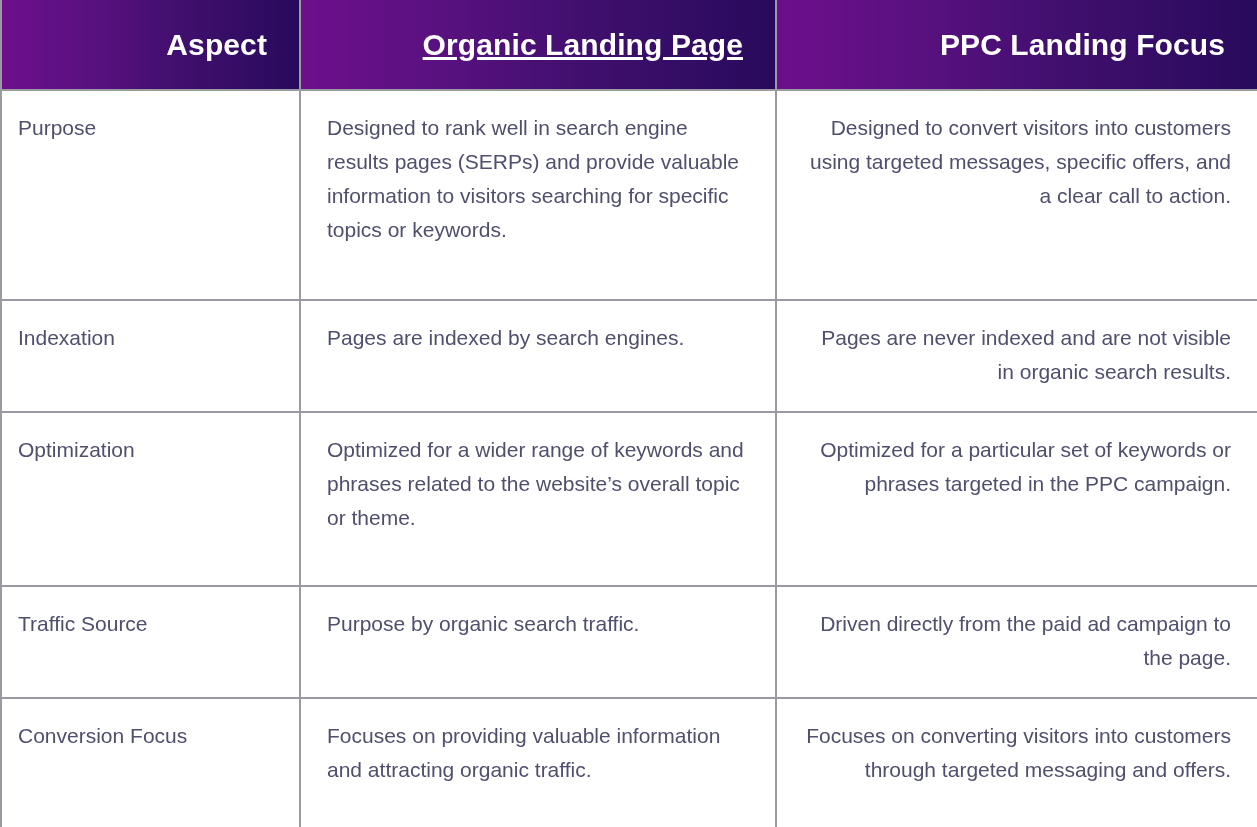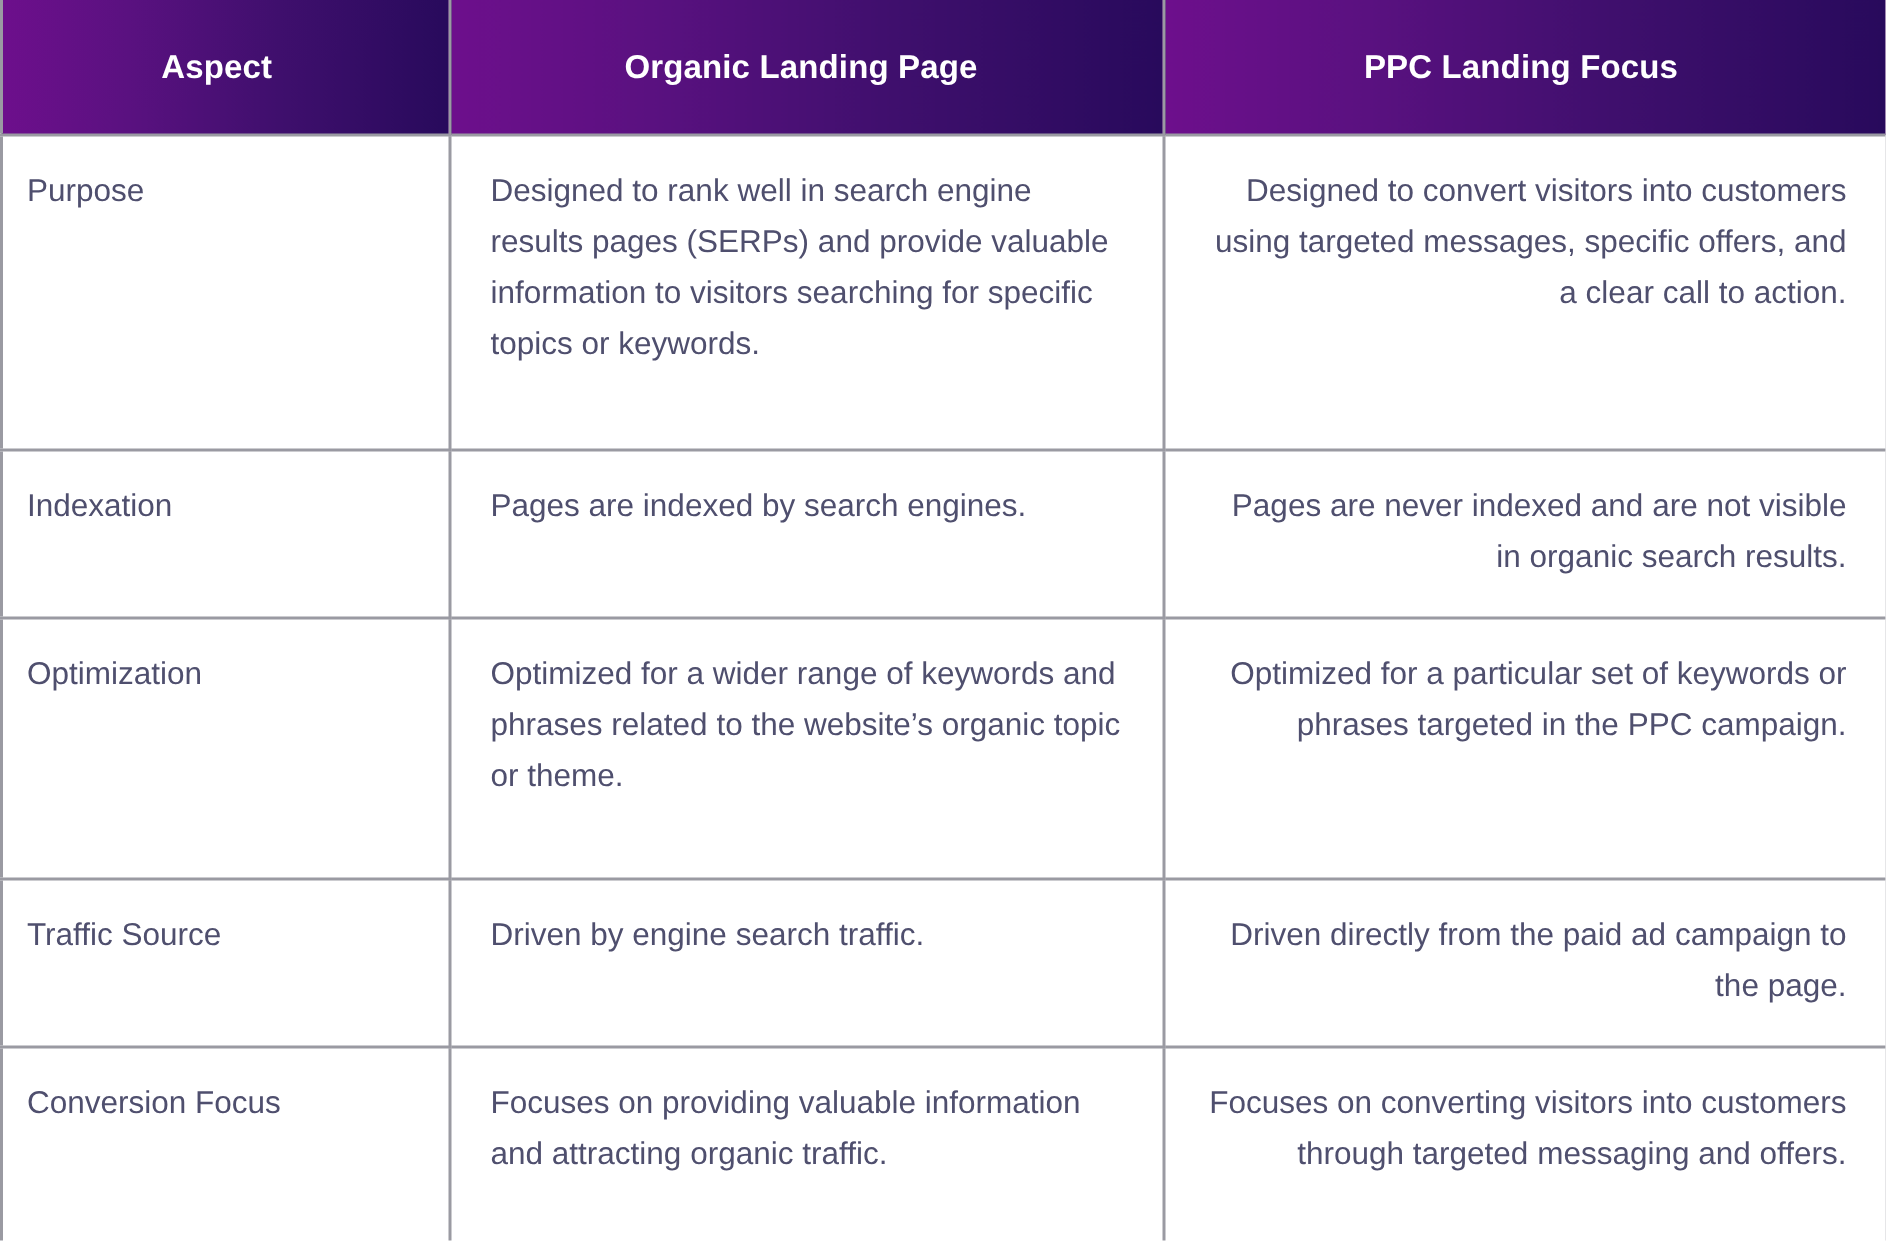--- a/index.html
+++ b/index.html
@@ -34,34 +34,34 @@
   col.col-organic { width: 476px; }
   col.col-ppc     { width: 482px; }
 
   
   thead tr { height: 90px; }
 
   th.header-cell {
     height: 90px;
     padding: 0 32px;
     margin: 0;
-    text-align: center;
+    text-align: right;
     vertical-align: middle;
     color: #ffffff;
-    font-size: 22px;
+    font-size: 30px;
     font-weight: 700;
     letter-spacing: 0.1px;
     background-image: linear-gradient(90deg, #6d0f8c 0%, #5a1180 28%, #3f0f6d 62%, #280a5c 100%);
     border-right: 2px solid #9a9aa2;
     border-bottom: 2px solid #9a9aa2;
     box-sizing: border-box;
     white-space: nowrap;
   }
   th.header-cell.col-1 { padding-left: 20px; }
-  th.header-cell.col-2 { padding-left: 24px; }
+  th.header-cell.col-2 { padding-left: 24px; text-decoration: underline; }
   th.header-cell.col-3 { padding-left: 26px; }
   th.header-cell.last  { border-right: none; }
 
   
   td.body-cell {
     vertical-align: top;
     color: #4f4f6e;
     font-size: 21px;
     line-height: 34px;
     padding: 20px 26px 22px 20px;
@@ -117,26 +117,26 @@
         <td class="body-cell organic-cell">Designed to rank well in search engine results pages (SERPs) and provide valuable information to visitors searching for specific topics or keywords.</td>
         <td class="body-cell ppc-cell">Designed to convert visitors into customers using targeted messages, specific offers, and a clear call to action.</td>
       </tr>
       <tr class="row-indexation">
         <td class="body-cell aspect-cell">Indexation</td>
         <td class="body-cell organic-cell">Pages are indexed by search engines.</td>
         <td class="body-cell ppc-cell">Pages are never indexed and are not visible in organic search results.</td>
       </tr>
       <tr class="row-optimization">
         <td class="body-cell aspect-cell">Optimization</td>
-        <td class="body-cell organic-cell">Optimized for a wider range of keywords and phrases related to the website’s organic topic or theme.</td>
+        <td class="body-cell organic-cell">Optimized for a wider range of keywords and phrases related to the website’s overall topic or theme.</td>
         <td class="body-cell ppc-cell">Optimized for a particular set of keywords or phrases targeted in the PPC campaign.</td>
       </tr>
       <tr class="row-traffic">
         <td class="body-cell aspect-cell">Traffic Source</td>
-        <td class="body-cell organic-cell">Driven by engine search traffic.</td>
+        <td class="body-cell organic-cell">Purpose by organic search traffic.</td>
         <td class="body-cell ppc-cell">Driven directly from the paid ad campaign to the page.</td>
       </tr>
       <tr class="row-conversion">
         <td class="body-cell aspect-cell">Conversion Focus</td>
         <td class="body-cell organic-cell">Focuses on providing valuable information and attracting organic traffic.</td>
         <td class="body-cell ppc-cell">Focuses on converting visitors into customers through targeted messaging and offers.</td>
       </tr>
     </tbody>
   </table>
 </div>

